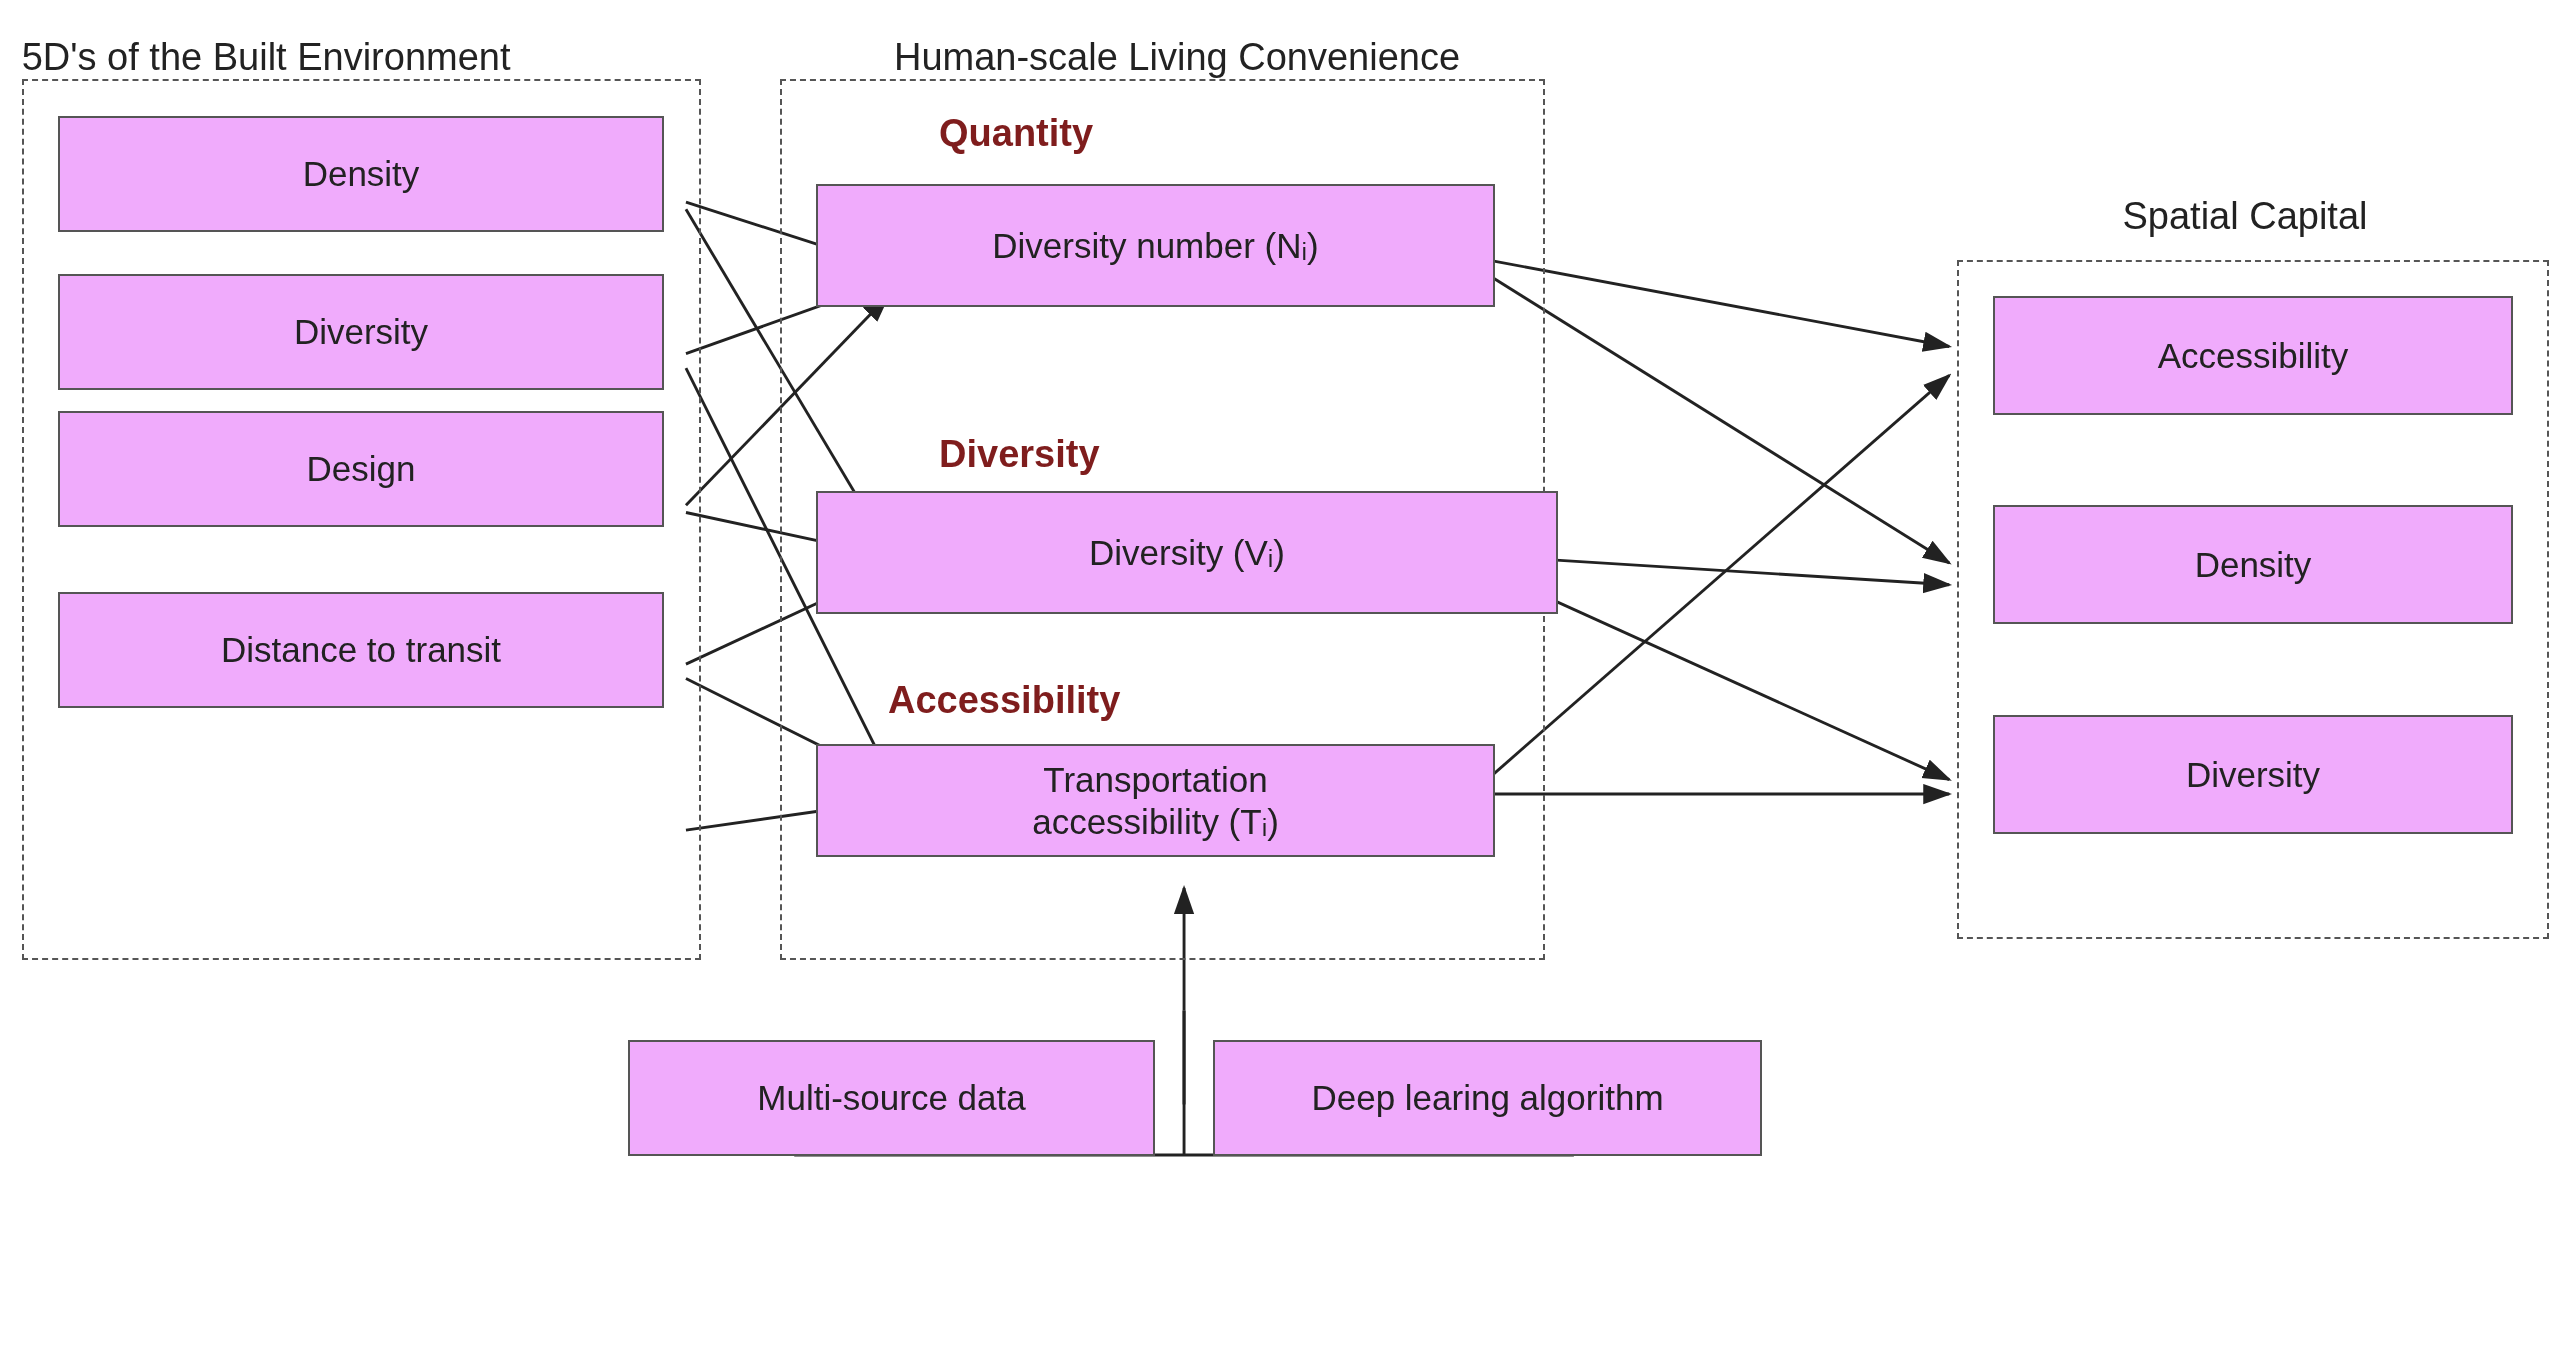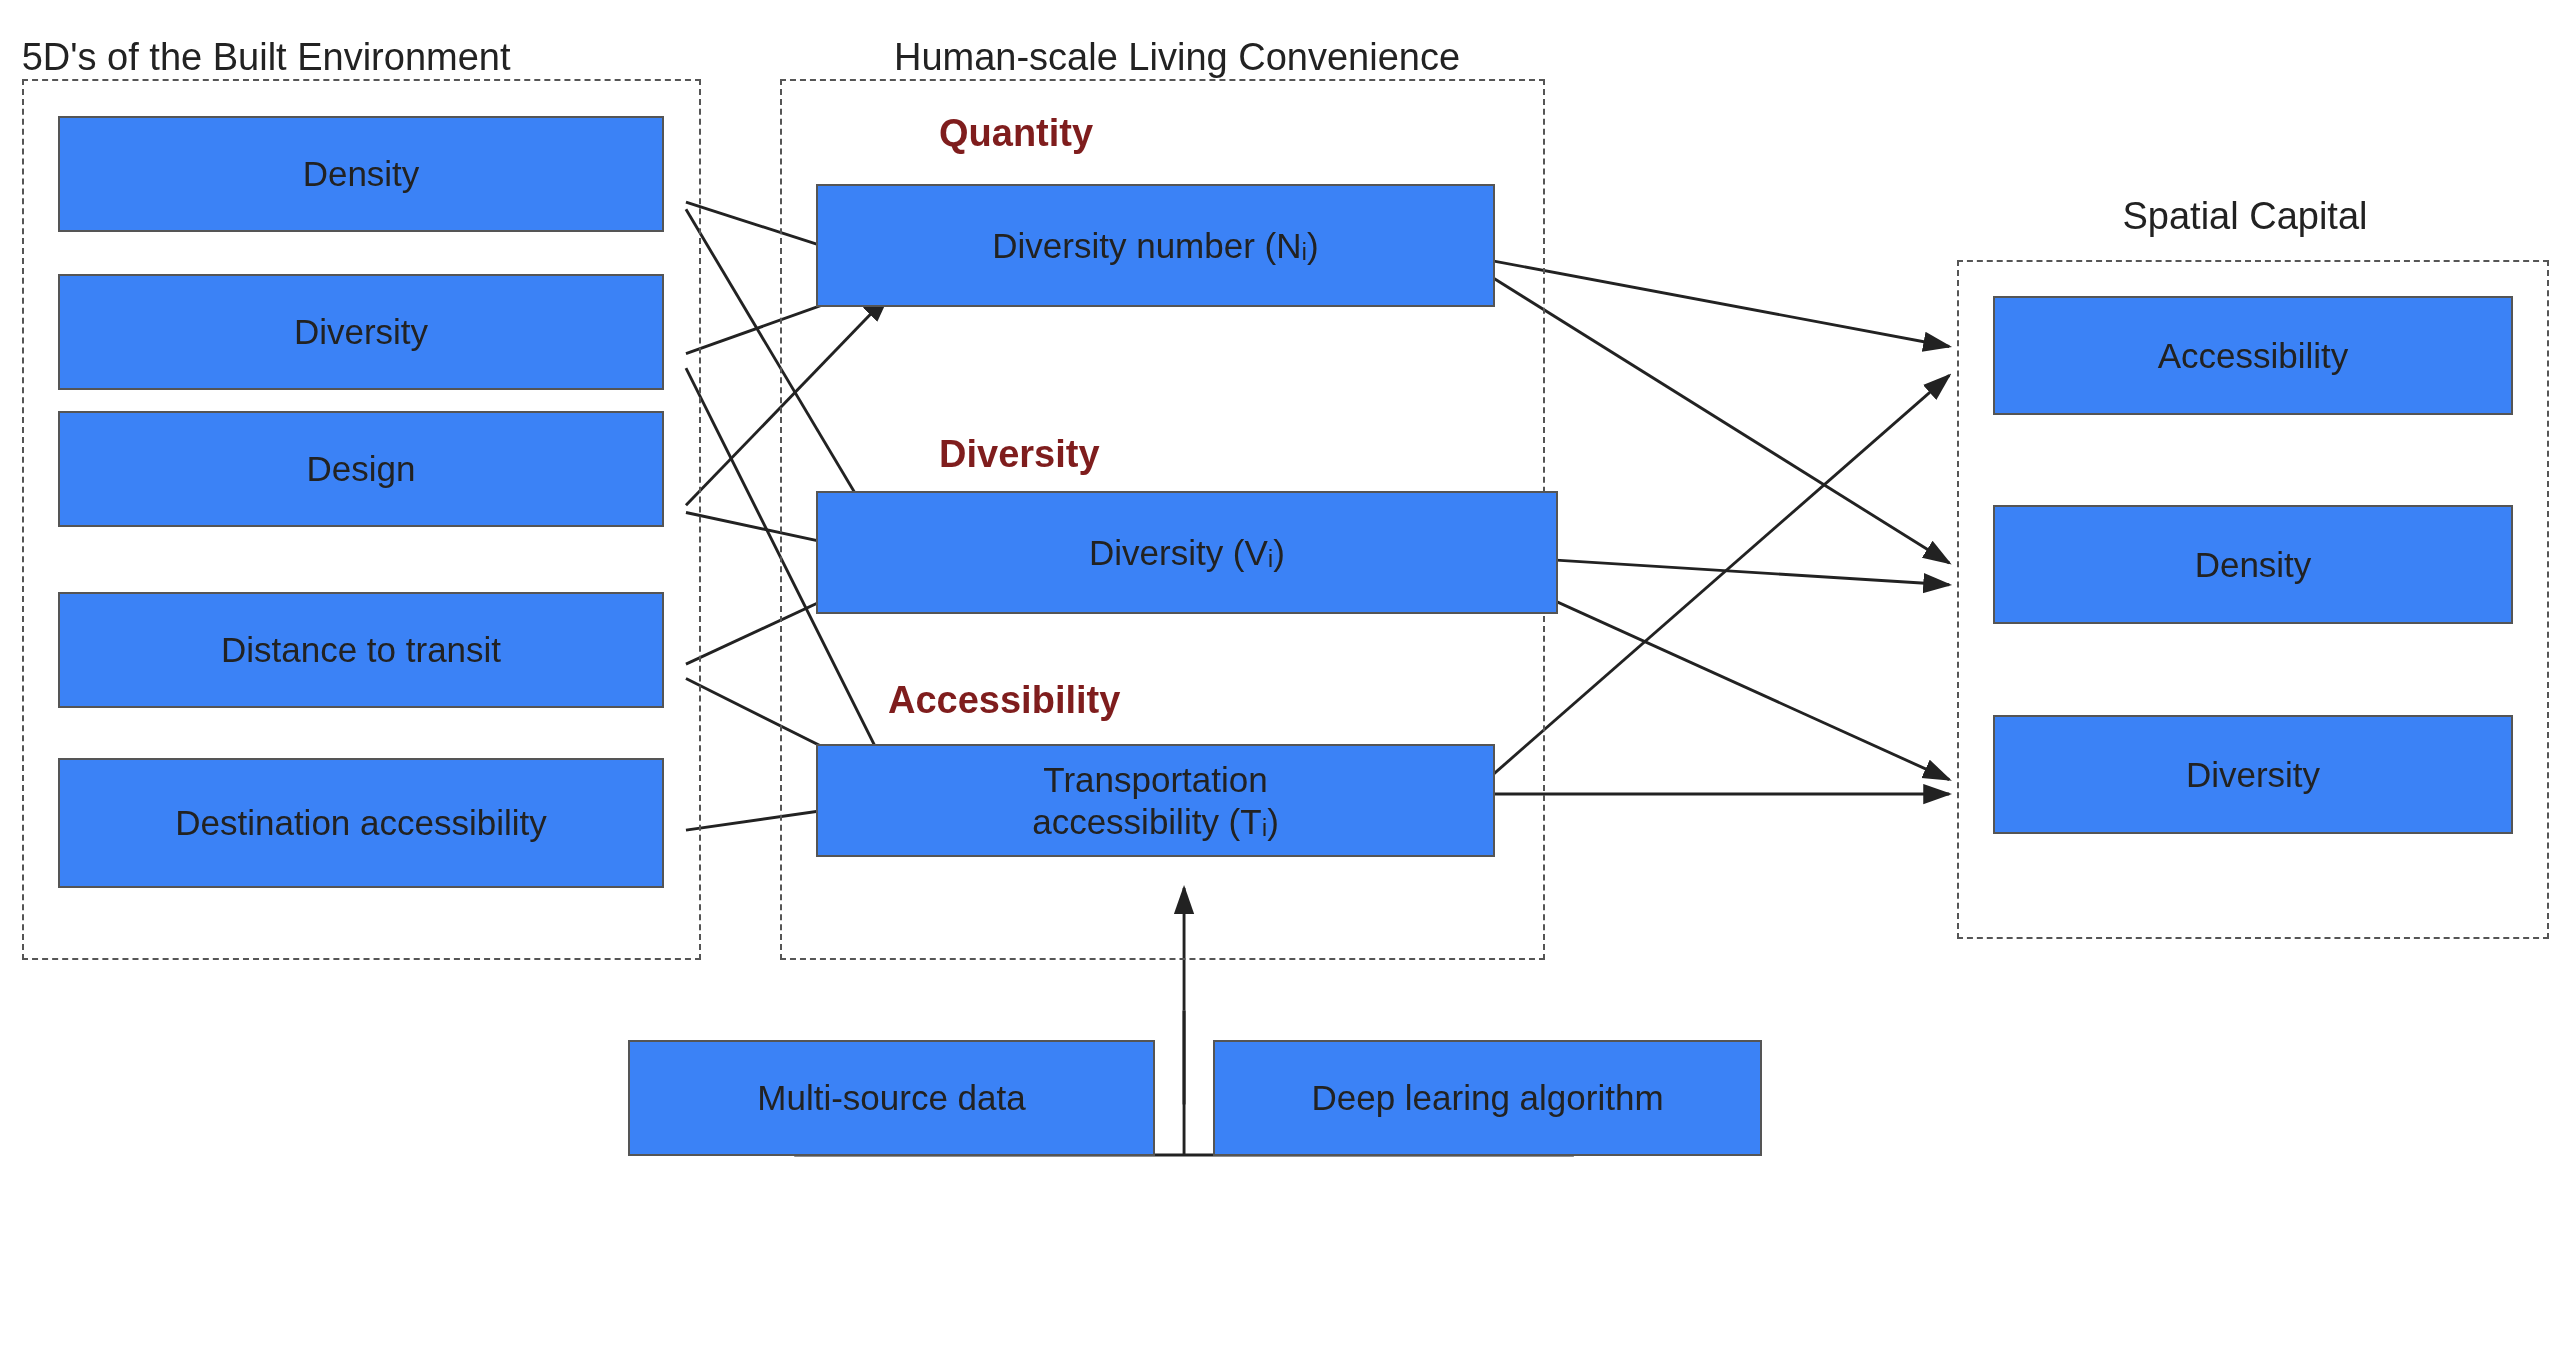--- a/index.html
+++ b/index.html
@@ -30,21 +30,21 @@
     
     .group-box {
       position: absolute;
       border: 2.9px dashed #555;
       background: transparent;
     }
 
     
     .node-box {
       position: absolute;
-      background: #3b82f6;
+      background: #f0abfc;
       border: 2.2px solid #555;
       display: flex;
       align-items: center;
       justify-content: center;
       text-align: center;
     }
 
     .node-box span {
       font-size: 35px;
       color: #222;
@@ -142,23 +142,20 @@
   </div>
 
   <div class="node-box" style="left: 58px; top: 411px; width: 606px; height: 116px;">
     <span>Design</span>
   </div>
 
   <div class="node-box" style="left: 58px; top: 592px; width: 606px; height: 116px;">
     <span>Distance to transit</span>
   </div>
 
-  <div class="node-box" style="left: 58px; top: 758px; width: 606px; height: 130px;">
-    <span>Destination accessibility</span>
-  </div>
 
   <div class="group-box" style="left: 780px; top: 79px; width: 765px; height: 881px;">
   </div>
 
   <div class="category-label" style="left: 939px; top: 112px;">Quantity</div>
 
   <div class="node-box" style="left: 816px; top: 184px; width: 679px; height: 123px;">
     <span>Diversity number (Nᵢ)</span>
   </div>
 

